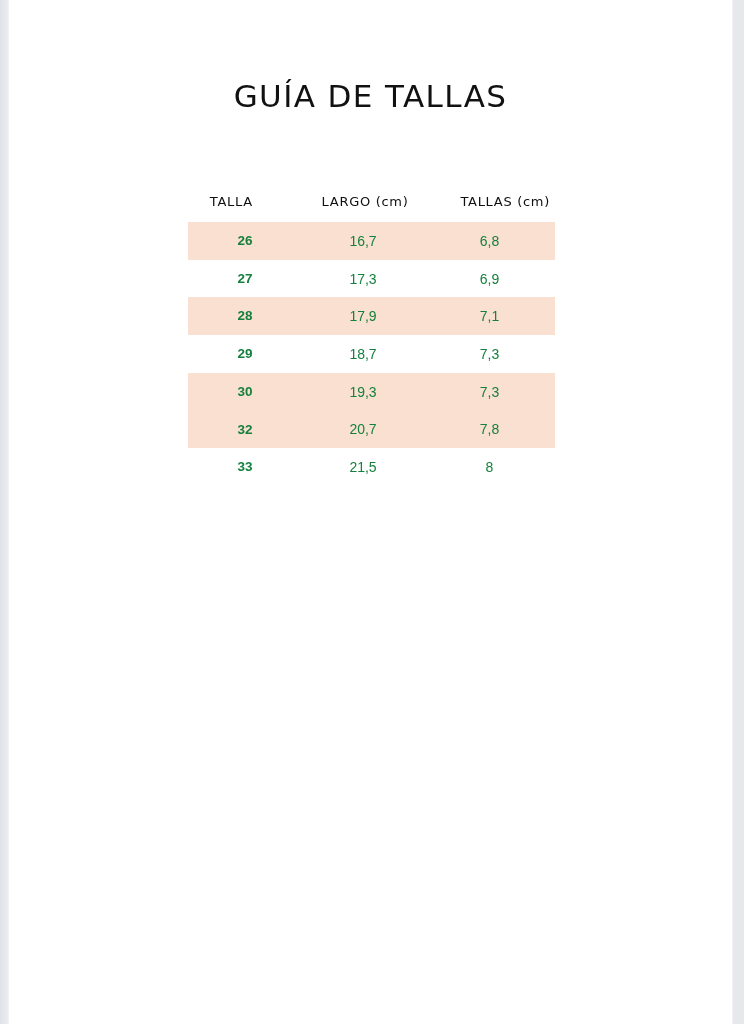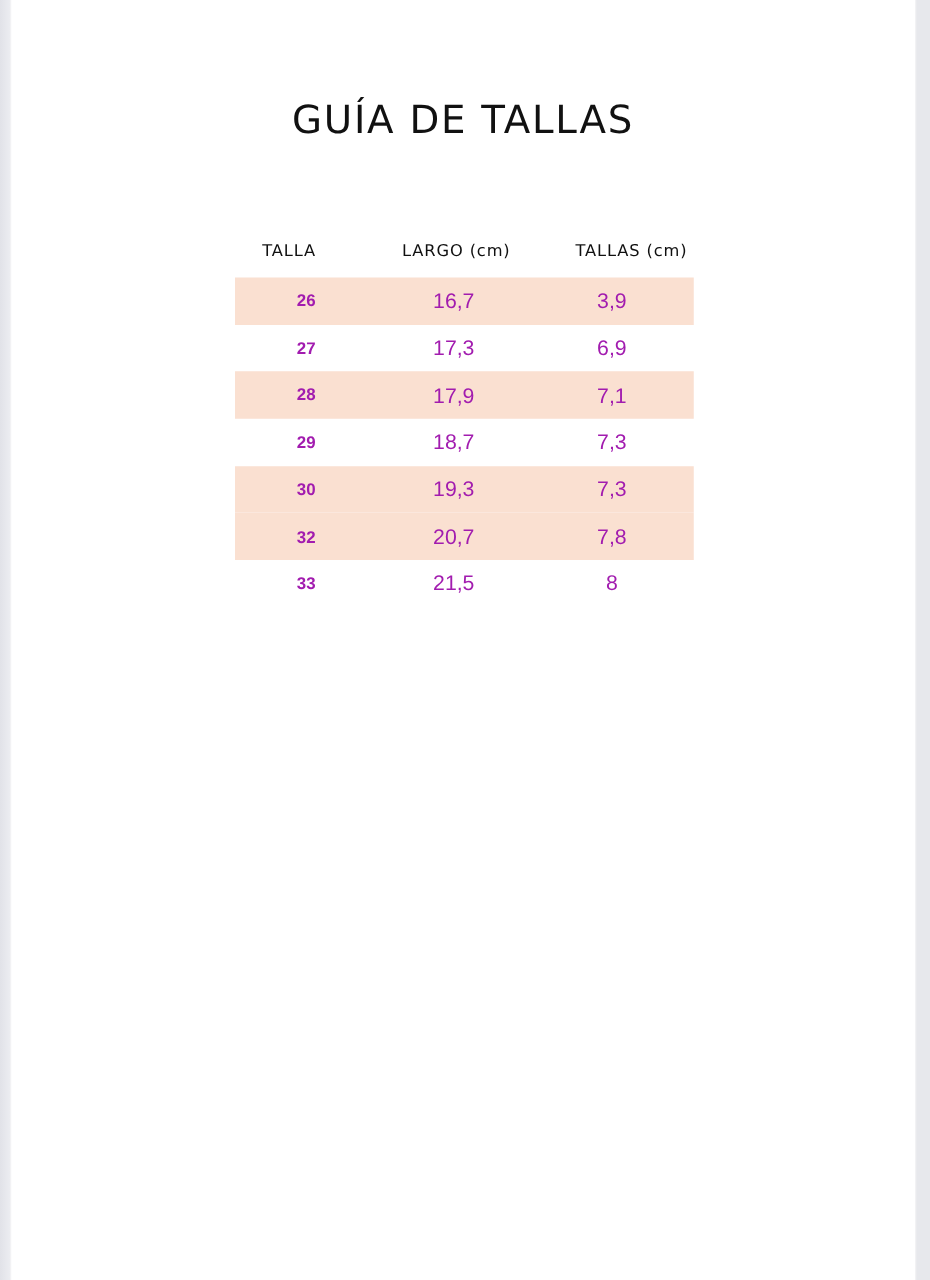--- a/index.html
+++ b/index.html
@@ -73,21 +73,21 @@
     height: 30px;
     margin-bottom: 6px;
     gap: 44px;
   }
   .trow.striped {
     background: #fae0d1;
   }
   .cell {
     text-align: center;
     font-size: 13.5px;
-    color: #a21caf;
+    color: #15803d;
     line-height: 1;
   }
   
   .c-size  { width: 114px; }
   .c-long  { width: 122px; }
   .c-wide  { width: 131px; }
 
   .trow.header .cell {
     font-family: "DejaVu Sans", sans-serif;
     font-size: 13px;
@@ -97,21 +97,21 @@
   }
   .trow:not(.header) .c-size {
     font-family: "Liberation Sans", sans-serif;
     font-weight: 700;
     font-size: 13.5px;
   }
   .trow:not(.header) .c-long,
   .trow:not(.header) .c-wide {
     font-family: "Liberation Sans", sans-serif;
     font-weight: 400;
-    font-size: 17px;
+    font-size: 14px;
     text-align: center;
   }
 </style>
 </head>
 <body>
 
 <div id="viewer">
 
   <div class="gutter left"></div>
   <div class="gutter right"></div>
@@ -125,21 +125,21 @@
       <div class="trow header">
         <div class="cell c-size">TALLA</div>
         <div class="cell c-long">LARGO (cm)</div>
         <div class="cell c-wide">TALLAS (cm)</div>
       </div>
 
       <div id="rows-container">
           <div class="trow striped">
             <div class="cell c-size">26</div>
             <div class="cell c-long">16,7</div>
-            <div class="cell c-wide">3,9</div>
+            <div class="cell c-wide">6,8</div>
           </div>
           <div class="trow">
             <div class="cell c-size">27</div>
             <div class="cell c-long">17,3</div>
             <div class="cell c-wide">6,9</div>
           </div>
           <div class="trow striped">
             <div class="cell c-size">28</div>
             <div class="cell c-long">17,9</div>
             <div class="cell c-wide">7,1</div>

